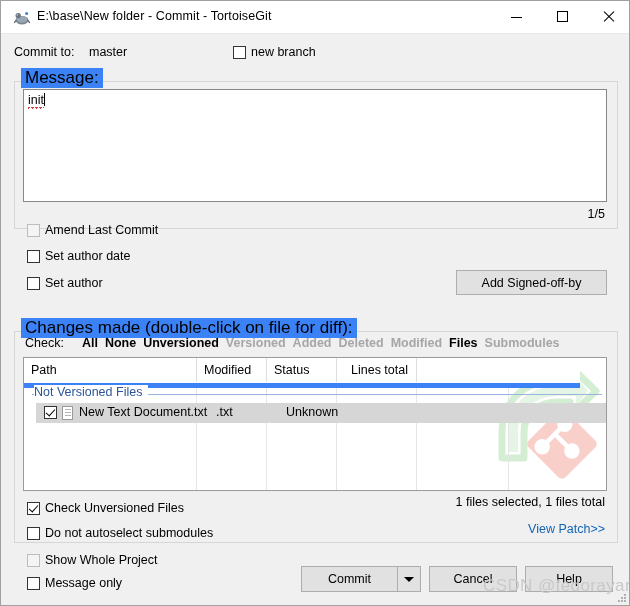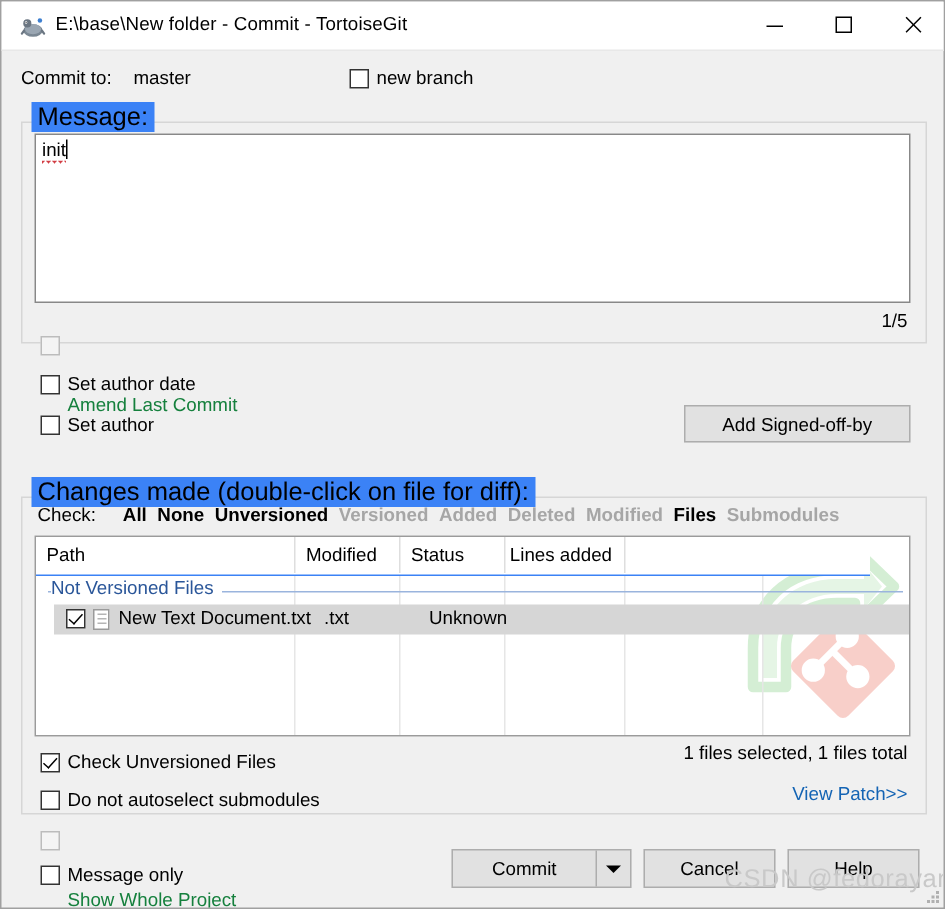--- a/index.html
+++ b/index.html
@@ -102,21 +102,21 @@
     width: 4px; height: 8px;
     border: solid #000000;
     border-width: 0 1.6px 1.6px 0;
     transform: rotate(42deg);
   }
   .cb-label {
     position: absolute;
     font-size: 12.5px;
     white-space: nowrap;
   }
-  .cb-label.disabled { color: #15803d; margin-top: 40px; }
+  .cb-label.disabled { color: #000000; }
 
   
   .group {
     position: absolute;
     box-sizing: border-box;
     border: 1px solid #d6d6d6;
   }
   .group-title {
     position: absolute;
     background: #3b82f6;
@@ -235,21 +235,21 @@
     box-sizing: border-box;
     border: 1px solid #9b9b9b;
     background: #ffffff;
     overflow: hidden;
   }
   .lv-header {
     position: absolute;
     left: 0; top: 0;
     width: 556px; height: 25px;
     background: #ffffff;
-    border-bottom: 1px solid #3b82f6;
+    border-bottom: 5px solid #3b82f6;
   }
   .lv-col {
     position: absolute;
     top: 0; height: 24px;
     box-sizing: border-box;
     border-right: 1px solid #dedede;
     font-size: 12.5px;
     display: flex;
     align-items: center;
     padding-left: 7px;
@@ -454,21 +454,21 @@
     <span class="vgrid" style="left:172px;"></span>
     <span class="vgrid" style="left:242px;"></span>
     <span class="vgrid" style="left:312px;"></span>
     <span class="vgrid" style="left:392px;"></span>
     <span class="vgrid" style="left:484px;"></span>
 
     <div class="lv-header">
       <span class="lv-col" style="left:0;   width:173px;">Path</span>
       <span class="lv-col" style="left:173px; width:70px;">Modified</span>
       <span class="lv-col" style="left:243px; width:70px;">Status</span>
-      <span class="lv-col num" style="left:313px; width:80px;">Lines added</span>
+      <span class="lv-col num" style="left:313px; width:80px;">Lines total</span>
       <span class="lv-col" style="left:485px; width:97px; border-right:none;"></span>
     </div>
 
     <div class="grouphdr">
       <span class="grouphdr-line"></span>
       <span class="grouphdr-text">Not Versioned Files</span>
     </div>
 
     <div class="filerow">
       <span class="row-cb"></span>

